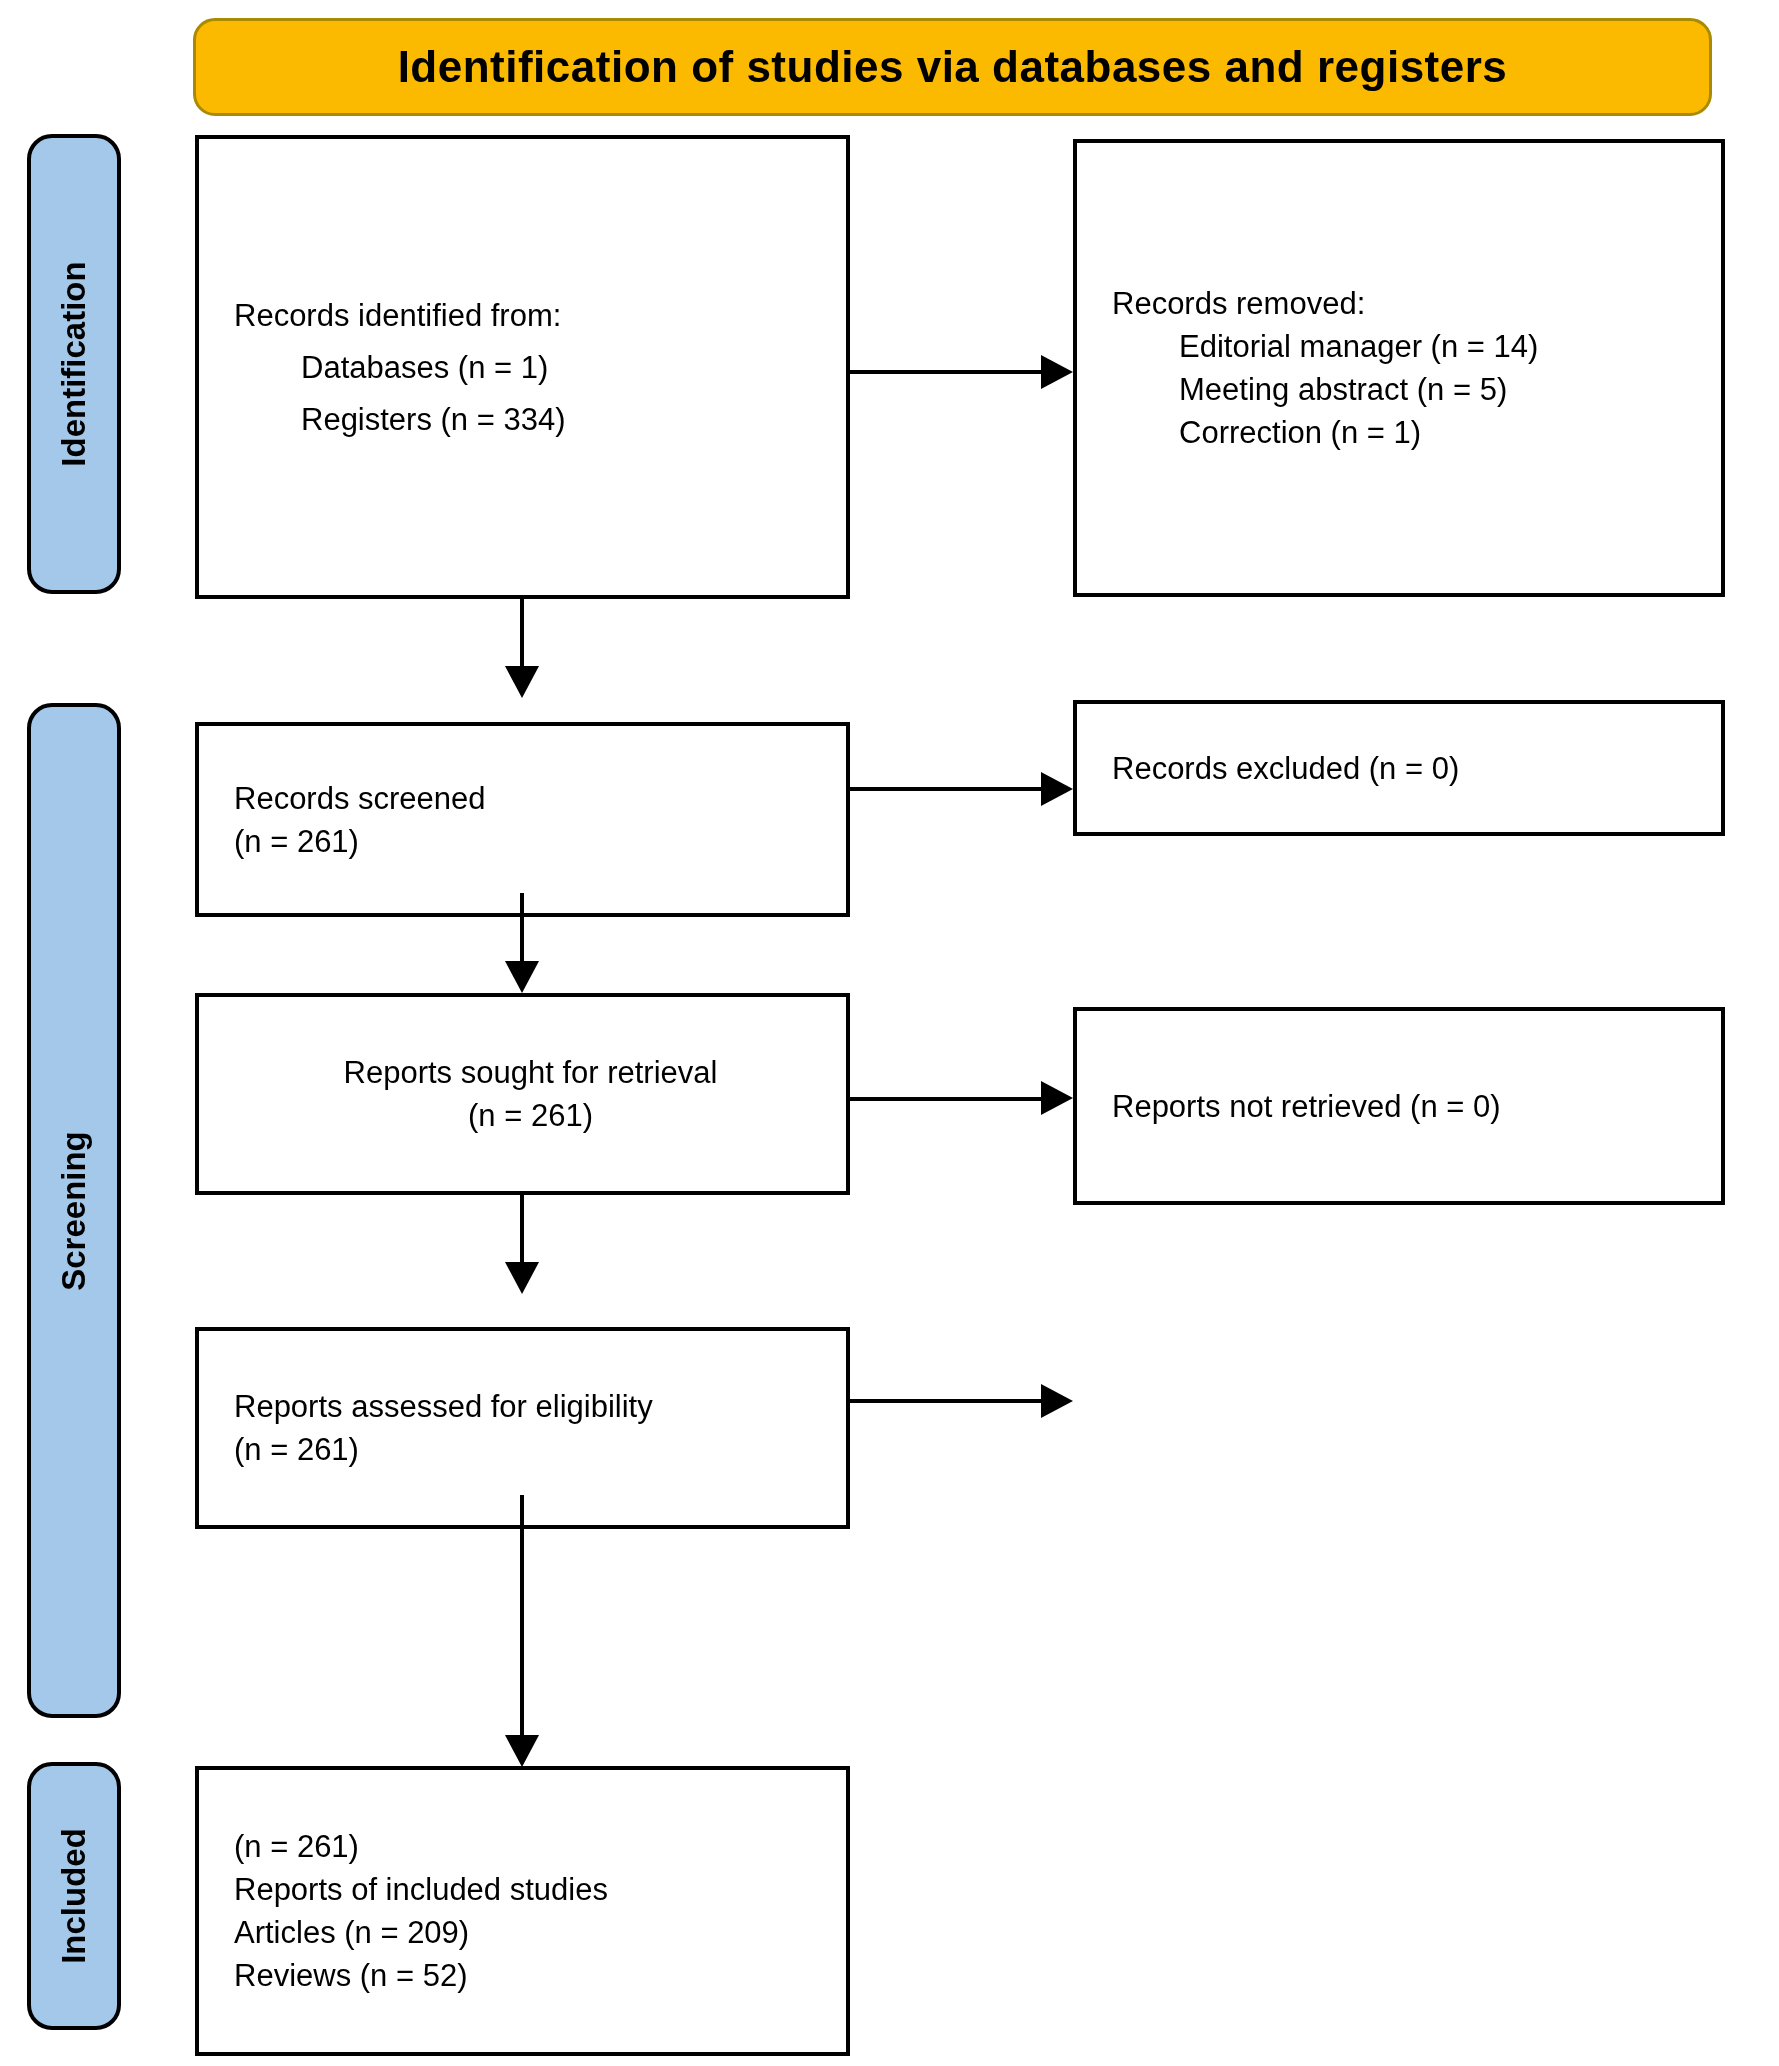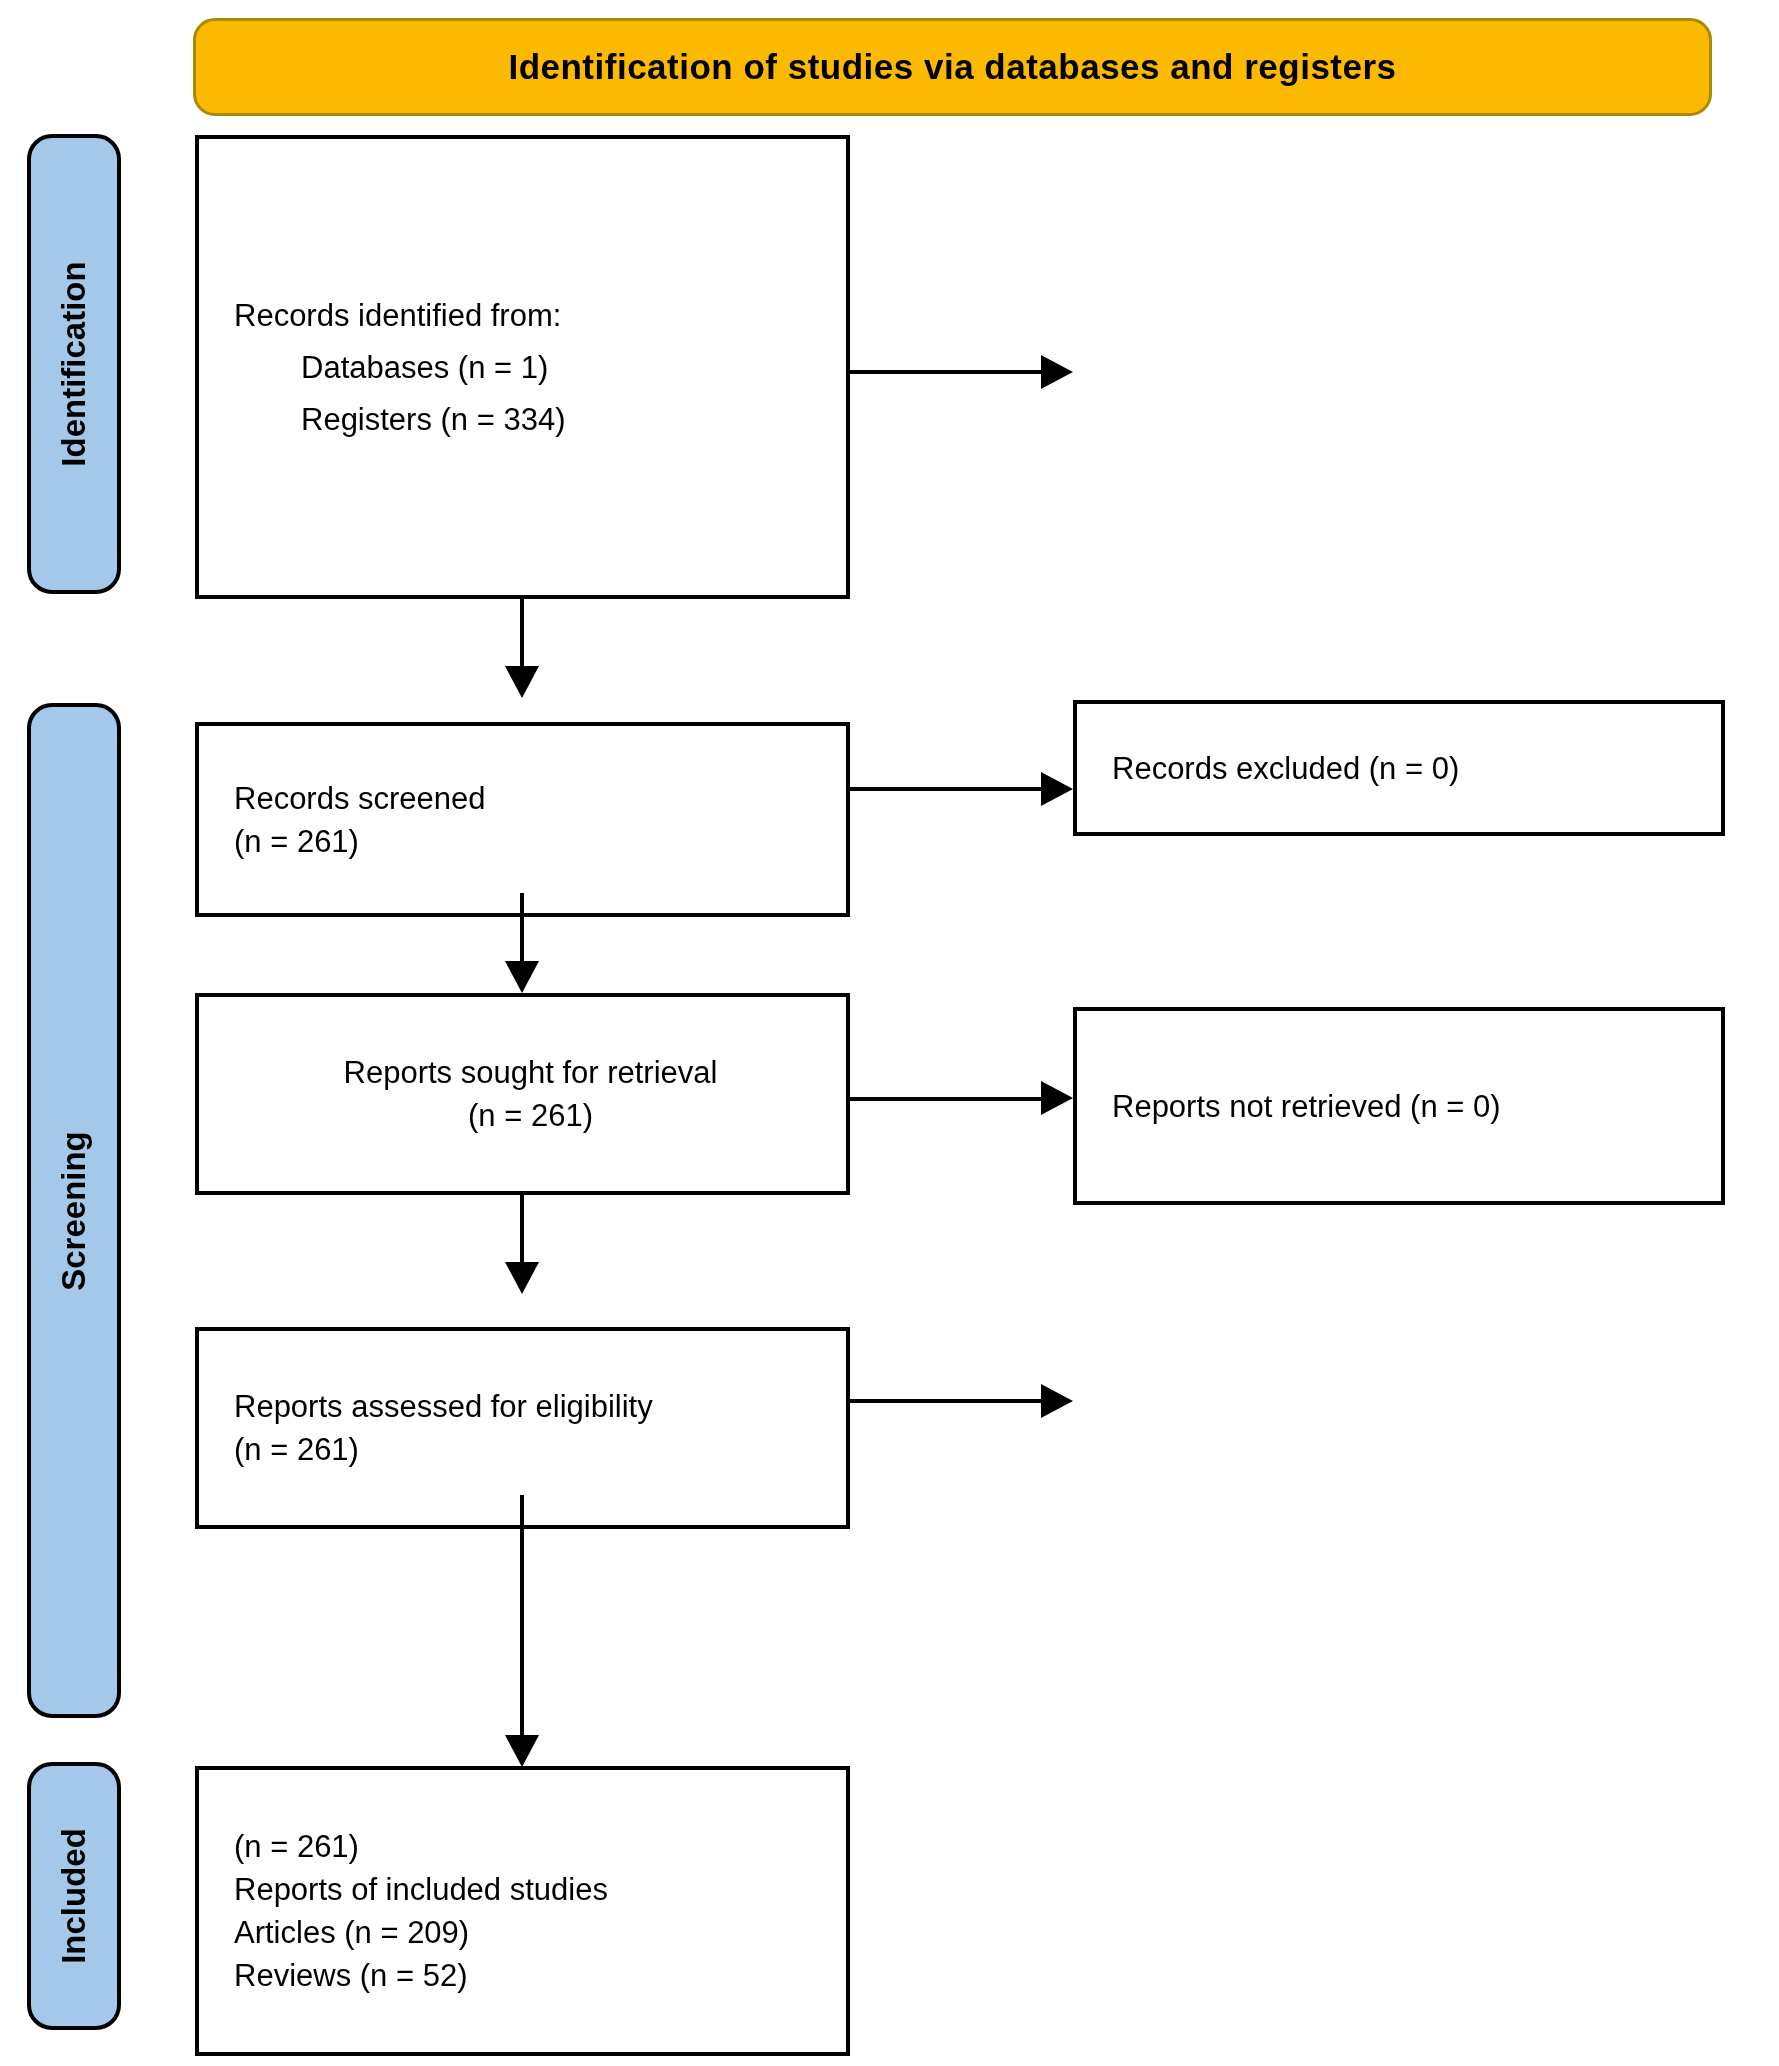--- a/index.html
+++ b/index.html
@@ -12,21 +12,21 @@
   .canvas { position:relative; width:1780px; height:2066px; background:#fff; overflow:hidden; }
 
   
   .banner {
     position:absolute; left:193px; top:18px; width:1519px; height:98px;
     background:var(--header-bg,#FBBA00);
     border:3.8px solid var(--header-border,#A98A00);
     border-radius:22px;
     display:flex; align-items:center; justify-content:center;
   }
-  .banner .banner-text { font-size:35px; font-weight:bold; letter-spacing:0.5px; }
+  .banner .banner-text { font-size:44px; font-weight:bold; letter-spacing:0.5px; }
 
   
   .stage {
     position:absolute; left:27px; width:94px;
     background:var(--stage-bg,#A4C8E9);
     border:4.3px solid var(--stage-border,#000);
     border-radius:25px;
   }
   .stage .stage-text {
     position:absolute; top:50%; left:50%;
@@ -122,20 +122,26 @@
     <div class="line">(n = 261)</div>
   </div>
 
   <div class="box lbox" id="box-studies-included">
     <div class="line">(n = 261)</div>
     <div class="line">Reports of included studies</div>
     <div class="line">Articles (n = 209)</div>
     <div class="line">Reviews (n = 52)</div>
   </div>
 
+  <div class="box rbox" id="box-records-removed">
+    <div class="line">Records removed:</div>
+    <div class="line indent">Editorial manager (n = 14)</div>
+    <div class="line indent">Meeting abstract (n = 5)</div>
+    <div class="line indent">Correction (n = 1)</div>
+  </div>
 
   <div class="box rbox" id="box-records-excluded">
     <div class="line">Records excluded (n = 0)</div>
   </div>
 
   <div class="box rbox" id="box-reports-not-retrieved">
     <div class="line">Reports not retrieved (n = 0)</div>
   </div>
 
 

